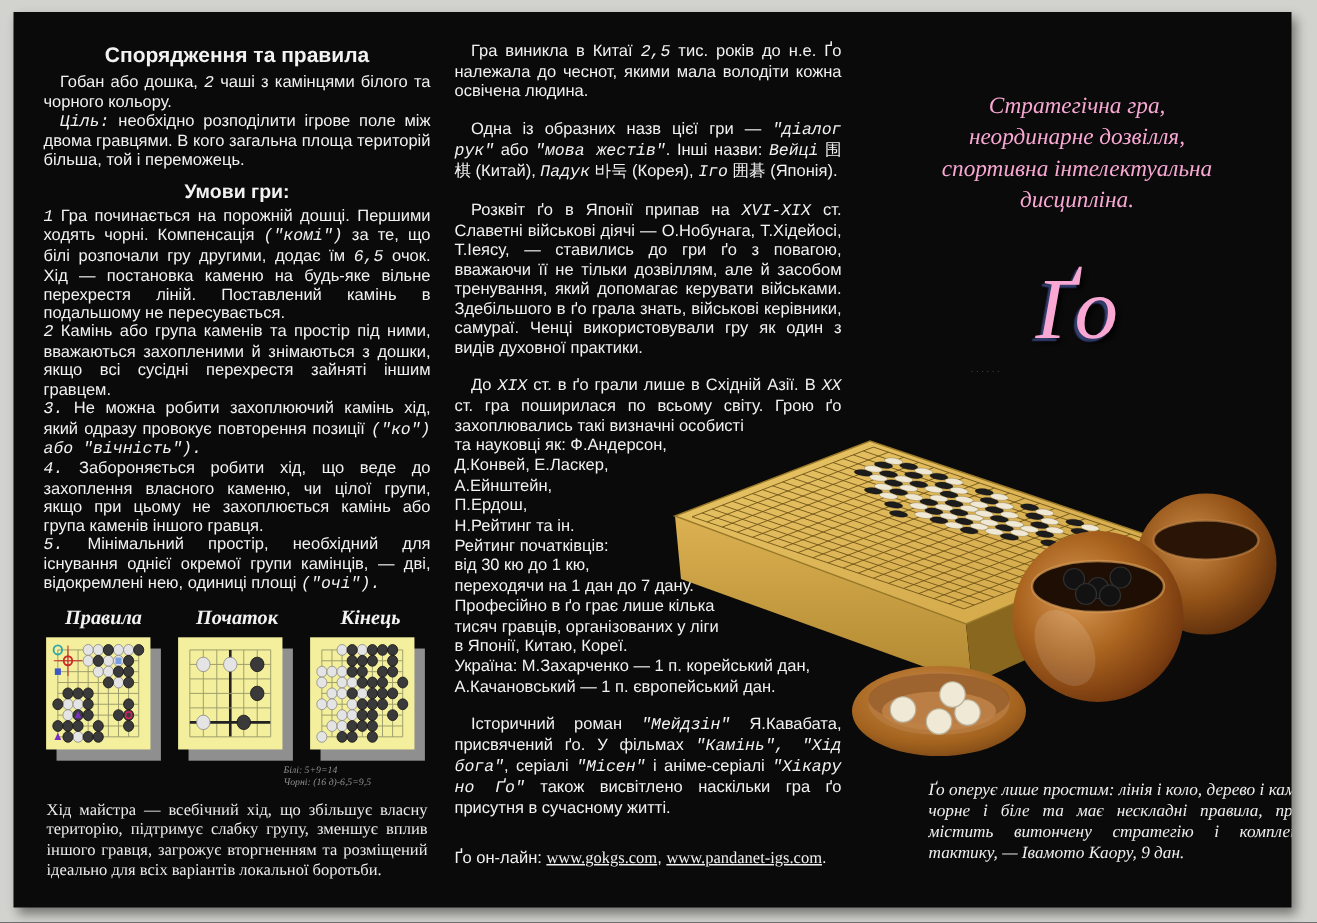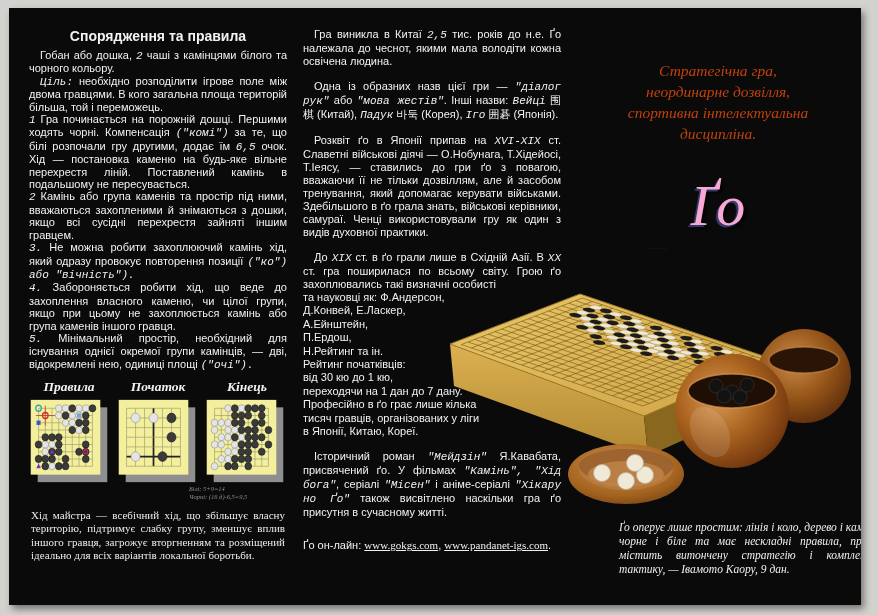--- a/index.html
+++ b/index.html
@@ -25,40 +25,41 @@
   .diagrow{display:flex;gap:8px;margin-top:3px;}
   .cap{margin:1px 0 0 160px;font-family:"Liberation Serif",serif;font-style:italic;
        font-size:6.5px;line-height:8px;color:#8f8f8f;}
   .note{margin:8px 2px 0;font-family:"Liberation Serif",serif;
         font-size:11px;line-height:13.2px;text-align:justify;color:#ececec;}
   .narrow{width:170px;font-size:11px;line-height:13.4px;}
   .wide{font-size:11px;line-height:13.4px;}
   .ln{white-space:nowrap;overflow:visible;}
   .online{margin-top:20px;}
   .slogan{text-align:center;font-family:"Liberation Serif",serif;font-style:italic;
-          font-size:15.5px;line-height:21px;margin-top:26px;color:#c2410c;}
+          font-size:15.5px;line-height:21px;margin-top:26px;color:#f9a8d4;}
   .big{font-family:"Liberation Serif",serif;font-style:italic;font-size:58px;text-align:center;
        margin-top:28px;color:#f9a8d4;
        text-shadow:-2px 2px 1px rgba(90,110,200,.55), 2px 3px 3px rgba(0,0,0,.9);}
   .fine{margin:6px 0 0 62px;font-size:6px;color:#4f4f4f;letter-spacing:1.5px;}
   .quote{position:absolute;left:610px;top:512px;width:262px;z-index:3;
          font-family:"Liberation Serif",serif;font-style:italic;font-size:11.5px;
          line-height:14px;text-align:justify;color:#efefef;margin:0;}
   #photo{position:absolute;left:421px;top:272px;width:440px;height:242px;z-index:1;}
   .diagrow svg{display:block;}
 </style>
 </head>
 <body>
 
 <div class="sheet">
 
   <div class="col col1">
     <div class="h1">Спорядження та правила</div>
     <p class="p ind"><span>Гобан або дошка, </span><span class="it">2</span><span> чаші з камінцями білого та чорного кольору.</span></p>
     <p class="p ind"><span class="it">Ціль:</span><span> необхідно розподілити ігрове поле між двома гравцями. В кого загальна площа територій більша, той і переможець.</span></p>
+    <div class="h2">Умови гри:</div>
     <p class="p"><span class="num">1</span><span> Гра починається на порожній дошці. Першими ходять чорні. Компенсація </span><span class="it">("комі")</span><span> за те, що білі розпочали гру другими, додає їм </span><span class="num">6,5</span><span> очок.  Хід — постановка каменю на будь-яке вільне перехрестя ліній. Поставлений камінь в подальшому не пересувається.</span></p>
     <p class="p"><span class="num">2</span><span> Камінь або група каменів та простір під ними, вважаються захопленими й знімаються з дошки, якщо всі сусідні перехрестя зайняті іншим гравцем.</span></p>
     <p class="p"><span class="num">3.</span><span> Не можна робити захоплюючий камінь хід, який одразу провокує повторення позиції </span><span class="it">("ко") або "вічність").</span></p>
     <p class="p"><span class="num">4.</span><span> Забороняється робити хід, що веде до захоплення власного каменю, чи цілої групи, якщо при цьому не захоплюється камінь або група каменів іншого гравця.</span></p>
     <p class="p"><span class="num">5.</span><span> Мінімальний простір, необхідний для існування однієї окремої групи камінців, — дві, відокремлені нею, одиниці площі </span><span class="it">("очі").</span></p>
 
     <div class="dlabels">
       <span>Правила</span>
       <span>Початок</span>
       <span>Кінець</span>
@@ -252,20 +253,24 @@
         <div class="ln">А.Ейнштейн,</div>
         <div class="ln">П.Ердош,</div>
         <div class="ln">Н.Рейтинг та ін.</div>
         <div class="ln">Рейтинг початківців:</div>
         <div class="ln">від 30 кю до 1 кю,</div>
         <div class="ln">переходячи на 1 дан до 7 дану.</div>
         <div class="ln">Професійно в ґо грає лише кілька</div>
         <div class="ln">тисяч гравців, організованих у ліги</div>
         <div class="ln">в Японії, Китаю, Кореї.</div>
       </div>
+    <div class="wide">
+        <div class="ln">Україна: М.Захарченко — 1 п. корейський дан,</div>
+        <div class="ln">А.Качановський — 1 п. європейський дан.</div>
+      </div>
     <p class="p ind sp"><span>Історичний роман </span><span class="it">"Мейдзін"</span><span>  Я.Кавабата, присвячений ґо.  У фільмах </span><span class="it">"Камінь", "Хід бога"</span><span>, серіалі </span><span class="it">"Місен"</span><span> і аніме-серіалі </span><span class="it">"Хікару но Ґо"</span><span> також висвітлено наскільки гра ґо присутня в сучасному житті.</span></p>
     <p class="p online"><span>Ґо он-лайн: </span><span class="lnk">www.gokgs.com</span><span>, </span><span class="lnk">www.pandanet-igs.com</span><span>.</span></p>
   </div>
 
   <svg id="photo" viewBox="0 0 440 242">
     <defs>
       <radialGradient id="gb1" cx="38%" cy="38%" r="78%">
         <stop offset="0" stop-color="#d89a55"></stop>
           <stop offset=".45" stop-color="#a9631f"></stop>
         <stop offset=".8" stop-color="#7a3c10"></stop>

